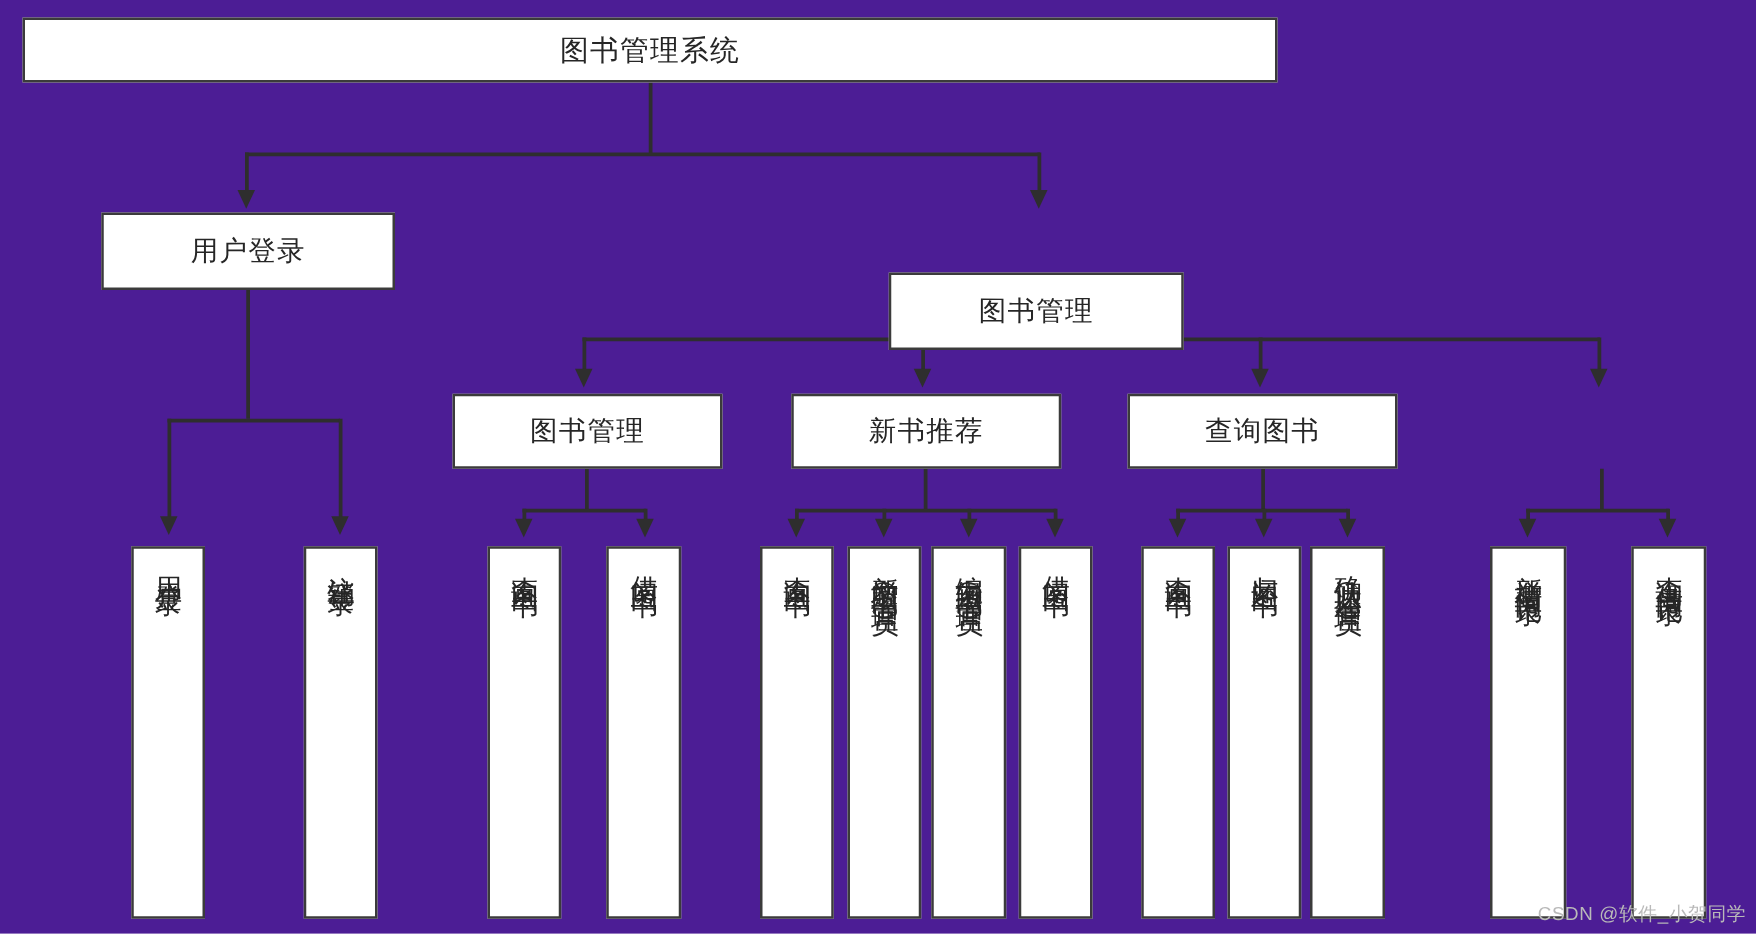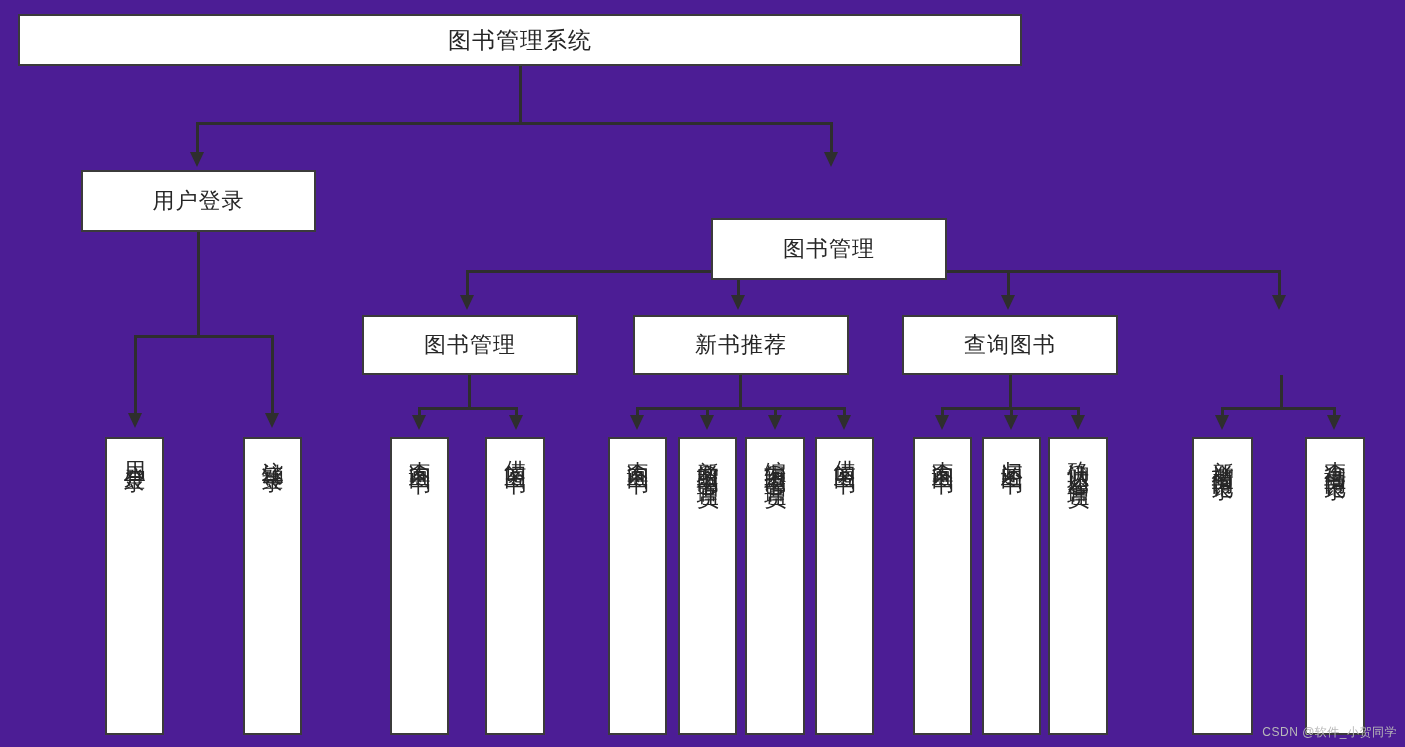--- a/index.html
+++ b/index.html
@@ -54,21 +54,21 @@
     width:0;height:0;
     border-left:7px solid transparent;
     border-right:7px solid transparent;
     border-top:15px solid #2e2e2e;
   }
   
   #watermark{
     position:absolute;
     right:8px;
     bottom:6px;
-    font-size:12px;
+    font-size:15px;
     color:#b9b9b9;
     letter-spacing:0.5px;
     white-space:nowrap;
     pointer-events:none;
   }
 </style>
 </head>
 <body>
 
 <div id="canvas">

